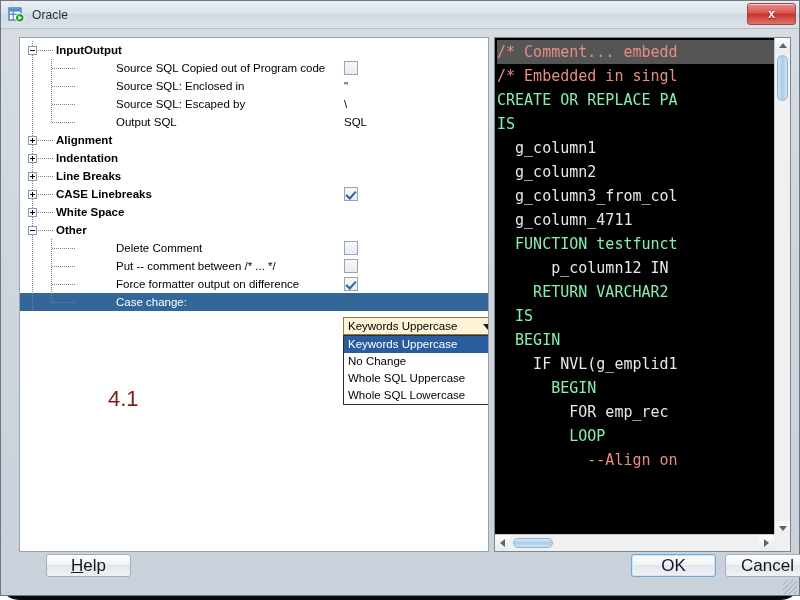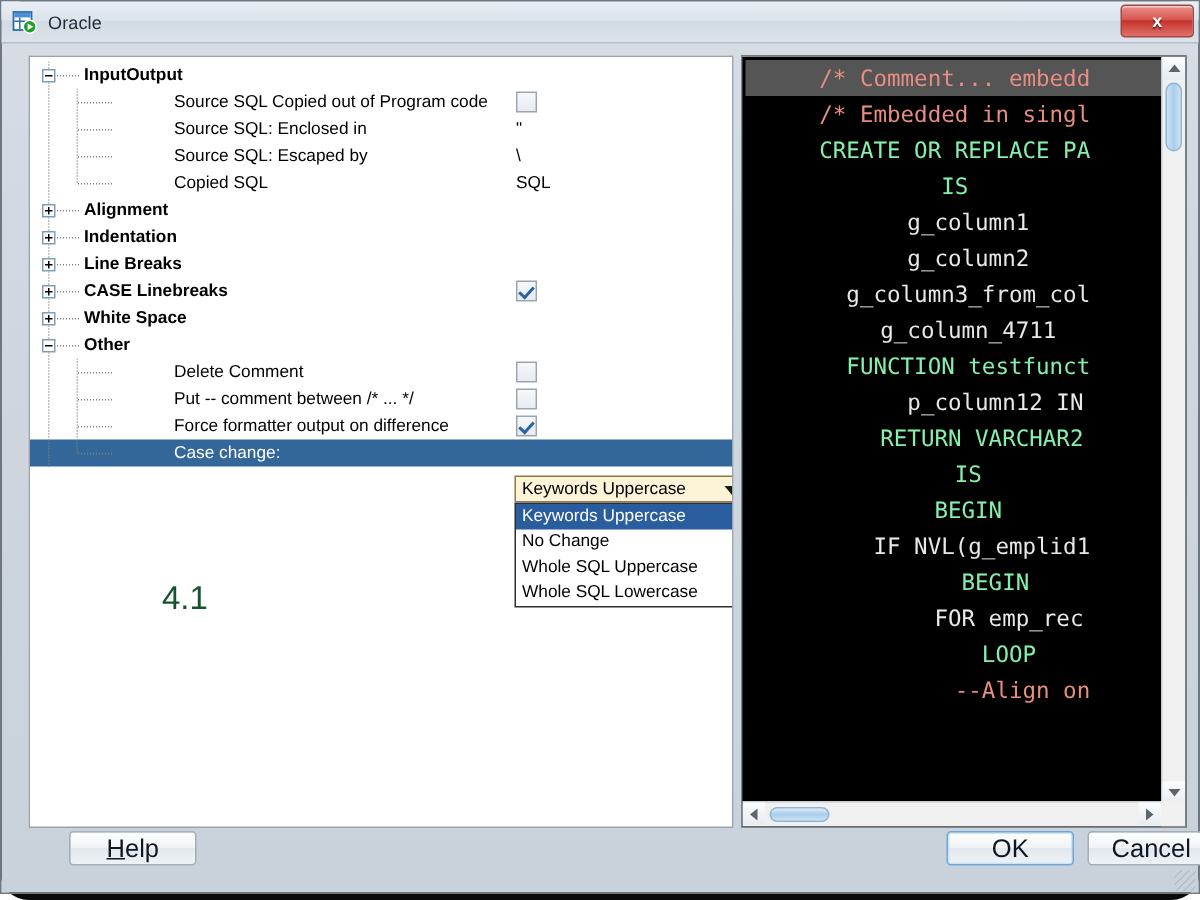--- a/index.html
+++ b/index.html
@@ -101,21 +101,20 @@
   }
   #code-pane {
     position: absolute;
     left: 483px; top: 0;
     width: 297px;
     height: 515px;
     background: #000000;
     border: 1px solid #7d868f;
     box-sizing: border-box;
     overflow: hidden;
-    text-align: center;
   }
 
   
   .tree {
     position: relative;
     padding: 3px 0 0 0;
     font-size: 11.5px;
     color: #000;
   }
   .trow {
@@ -215,21 +214,21 @@
     border: solid #2a62a8;
     border-width: 0 2px 2px 0;
     transform: rotate(42deg);
   }
 
   
   #version {
     position: absolute;
     left: 88px; top: 348px;
     font-size: 22px;
-    color: #14532d;
+    color: #7f1d1d;
     font-family: "Liberation Sans", sans-serif;
   }
 
   
   #combo-wrap {
     position: absolute;
     left: 323px;
     top: 279px;
     width: 155px;
     z-index: 40;
@@ -455,21 +454,21 @@
                 <span class="vline"></span>
                 <span class="vline child"></span>
                 <span class="hline chl"></span>
                 <span class="tlabel">Source SQL: Escaped by</span>
                 <span class="tval">\</span>
               </div>
               <div class="trow child">
                 <span class="vline"></span>
                 <span class="vstub"></span>
                 <span class="hline chl"></span>
-                <span class="tlabel">Copied SQL</span>
+                <span class="tlabel">Output SQL</span>
                 <span class="tval">SQL</span>
               </div>
               <div class="trow group">
                 <span class="vline"></span>
                 <span class="hline grp"></span>
                 <span class="exp plus"></span>
                 <span class="tlabel">Alignment</span>
               </div>
               <div class="trow group">
                 <span class="vline"></span>

